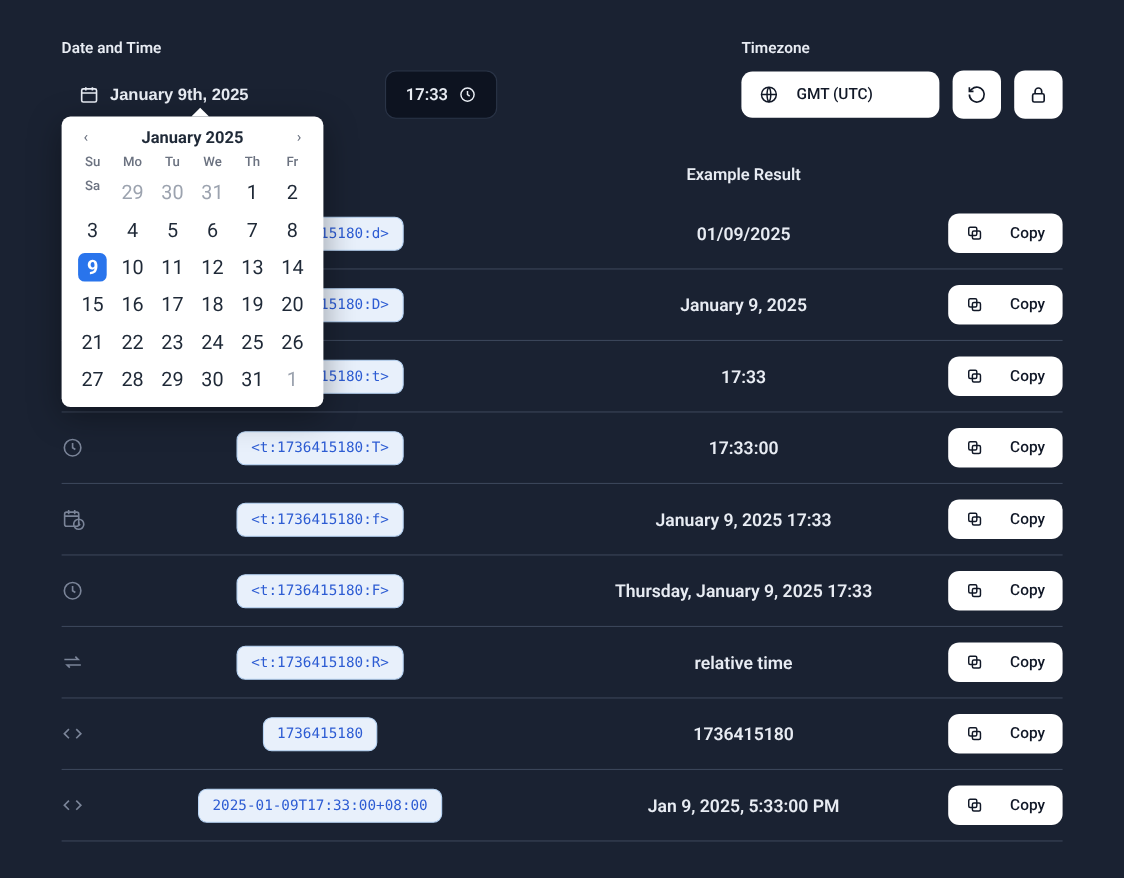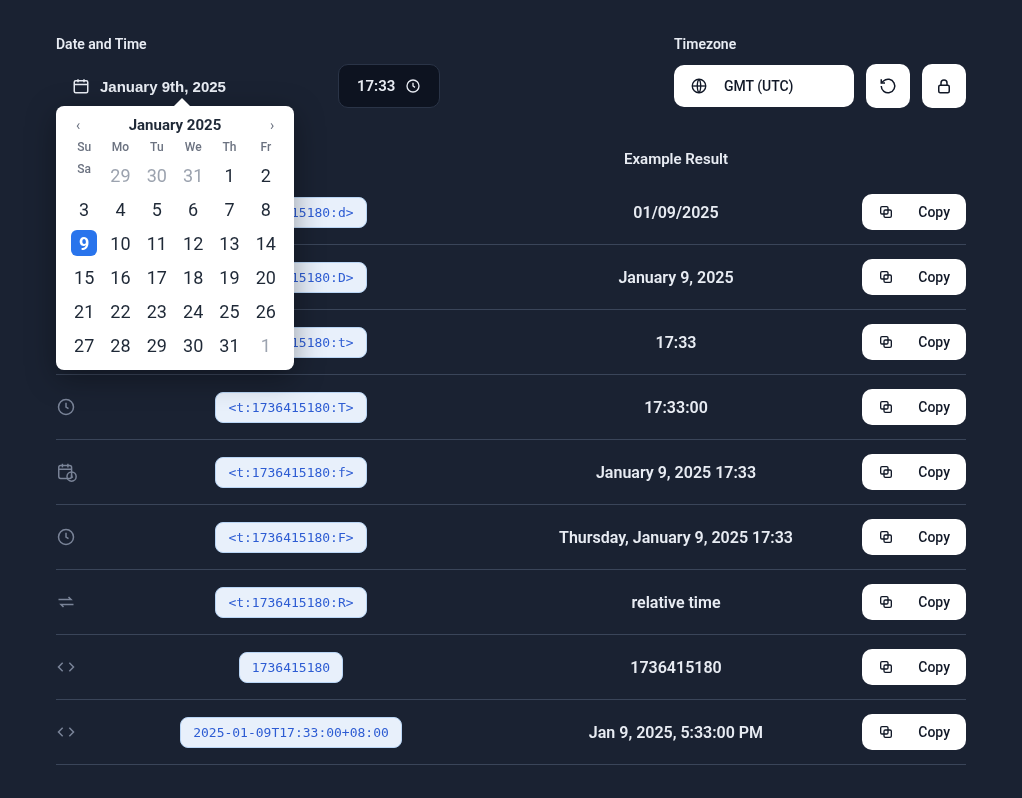--- a/index.html
+++ b/index.html
@@ -42,21 +42,21 @@
     align-items: center;
   }
   .section { flex: 1; }
   .section-label {
     font-weight: 600;
     font-size: 14px;
     margin-bottom: 12px;
   }
   .dt-controls {
     display: flex;
-    gap: 16px;
+    gap: 28px;
     align-items: center;
     position: relative;
   }
   .date-btn {
     display: inline-flex;
     align-items: center;
     gap: 10px;
     padding: 10px 16px;
     color: var(--text);
     font-weight: 600;

